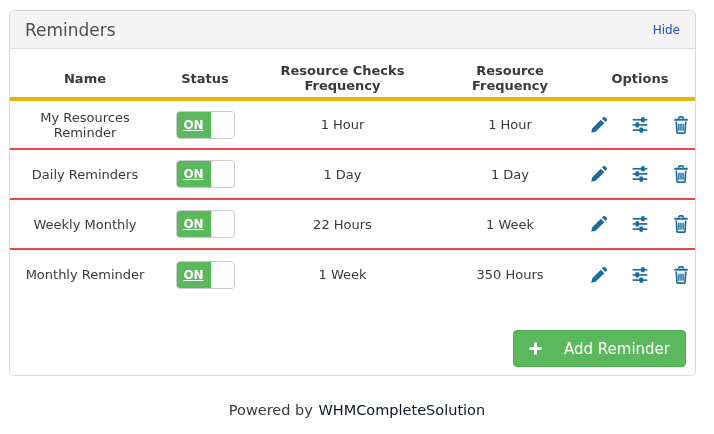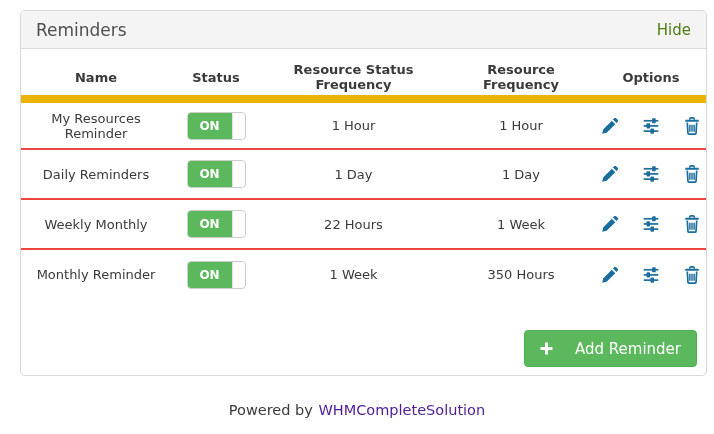--- a/index.html
+++ b/index.html
@@ -2,64 +2,64 @@
 <html><head>
 <meta charset="utf-8">
 <style>
   html,body{margin:0;padding:0;}
   body{
     width:714px;height:434px;position:relative;background:#ffffff;
     font-family:"DejaVu Sans","Liberation Sans",sans-serif;color:#3a3a3a;
     overflow:hidden;
   }
   .panel{
-    position:absolute;left:20px;top:10px;width:687px;height:366px;
+    position:absolute;left:9px;top:10px;width:687px;height:366px;
     border:1px solid #d9d9d9;border-radius:5px;background:#fff;box-sizing:border-box;
   }
   .panel-heading{
     height:38px;background:#f4f4f4;border-bottom:1px solid #dedede;
     border-radius:4px 4px 0 0;display:flex;align-items:center;
     justify-content:space-between;padding:0 15px;box-sizing:border-box;
   }
   .panel-title{font-size:17px;color:#4e4e4e;}
-  .hide-link{font-size:15px;color:#4d7c0f;cursor:pointer;text-decoration:none;}
+  .hide-link{font-size:12px;color:#1d4ed8;cursor:pointer;text-decoration:none;}
   table{width:100%;border-collapse:collapse;table-layout:fixed;}
   th,td{
     text-align:center;vertical-align:middle;box-sizing:border-box;
     font-size:13px;color:#3a3a3a;padding:0 6px;
   }
-  th{height:50px;font-weight:bold;border-bottom:8px solid #eab308;padding-top:10px;}
+  th{height:50px;font-weight:bold;border-bottom:4px solid #eab308;padding-top:10px;}
   td{height:50px;border-bottom:2px solid #ef4444;}
   tr.last td{border-bottom:none;}
   
   .toggle{
     display:inline-flex;width:57px;height:26px;border:1px solid #cccccc;
     border-radius:4px;overflow:hidden;background:#fff;vertical-align:middle;cursor:pointer;
   }
   .toggle .on{
-    width:44px;background:#5cb85c;color:#fff;font-weight:bold;font-size:12px;
-    display:flex;align-items:center;justify-content:center;
+    width:34px;background:#5cb85c;color:#fff;font-weight:bold;font-size:12px;
+    display:flex;align-items:center;justify-content:center;text-decoration:underline;
   }
   .toggle .knob{flex:1;background:#fdfdfd;border-left:1px solid #e2e2e2;border-radius:0 3px 3px 0;}
   
   .opts{display:flex;justify-content:center;align-items:center;gap:23px;}
   .icon-btn{display:inline-flex;width:18px;height:18px;cursor:pointer;}
   .icon-btn svg{width:18px;height:18px;}
   
   .add-btn{
     position:absolute;right:9px;bottom:8px;height:37px;
     background:#5cb85c;border:1px solid #4cae4c;border-radius:4px;color:#fff;
     font-size:15px;padding:0 15px;display:flex;align-items:center;gap:22px;
     cursor:pointer;font-family:inherit;
   }
   .footer{
     position:absolute;left:0;top:402px;width:714px;text-align:center;
     font-size:14.5px;color:#3a3a3a;
   }
-  .footer a{color:#4c1d95;text-decoration:none;margin-left:1px;}
+  .footer a{color:#0f172a;text-decoration:none;margin-left:1px;}
 </style>
 </head>
 <body>
 
 <div class="panel">
   <div class="panel-heading">
     <span class="panel-title">Reminders</span>
     <a class="hide-link">Hide</a>
   </div>
 
@@ -68,21 +68,21 @@
       <col style="width:150px">
         <col style="width:90px">
         <col style="width:185px">
       <col style="width:150px">
         <col style="width:110px">
     </colgroup>
     <thead>
       <tr>
         <th>Name</th>
         <th>Status</th>
-        <th>Resource Status Frequency</th>
+        <th>Resource Checks Frequency</th>
         <th>Resource Frequency</th>
         <th>Options</th>
       </tr>
     </thead>
     <tbody>
       <tr>
         <td>My Resources Reminder</td>
         <td>
           <span class="toggle">
             <span class="on">ON</span>

